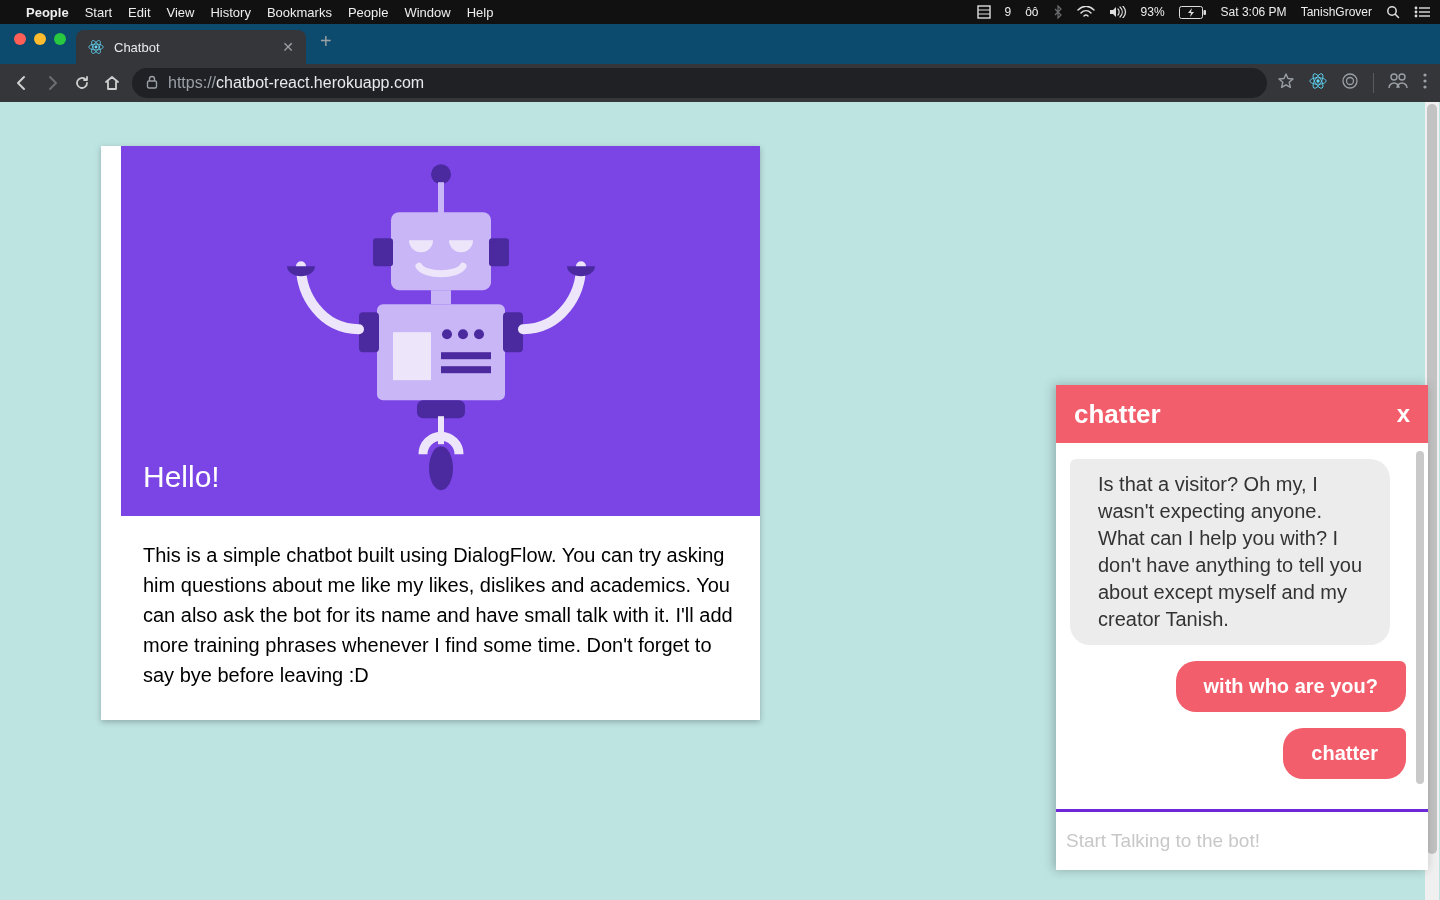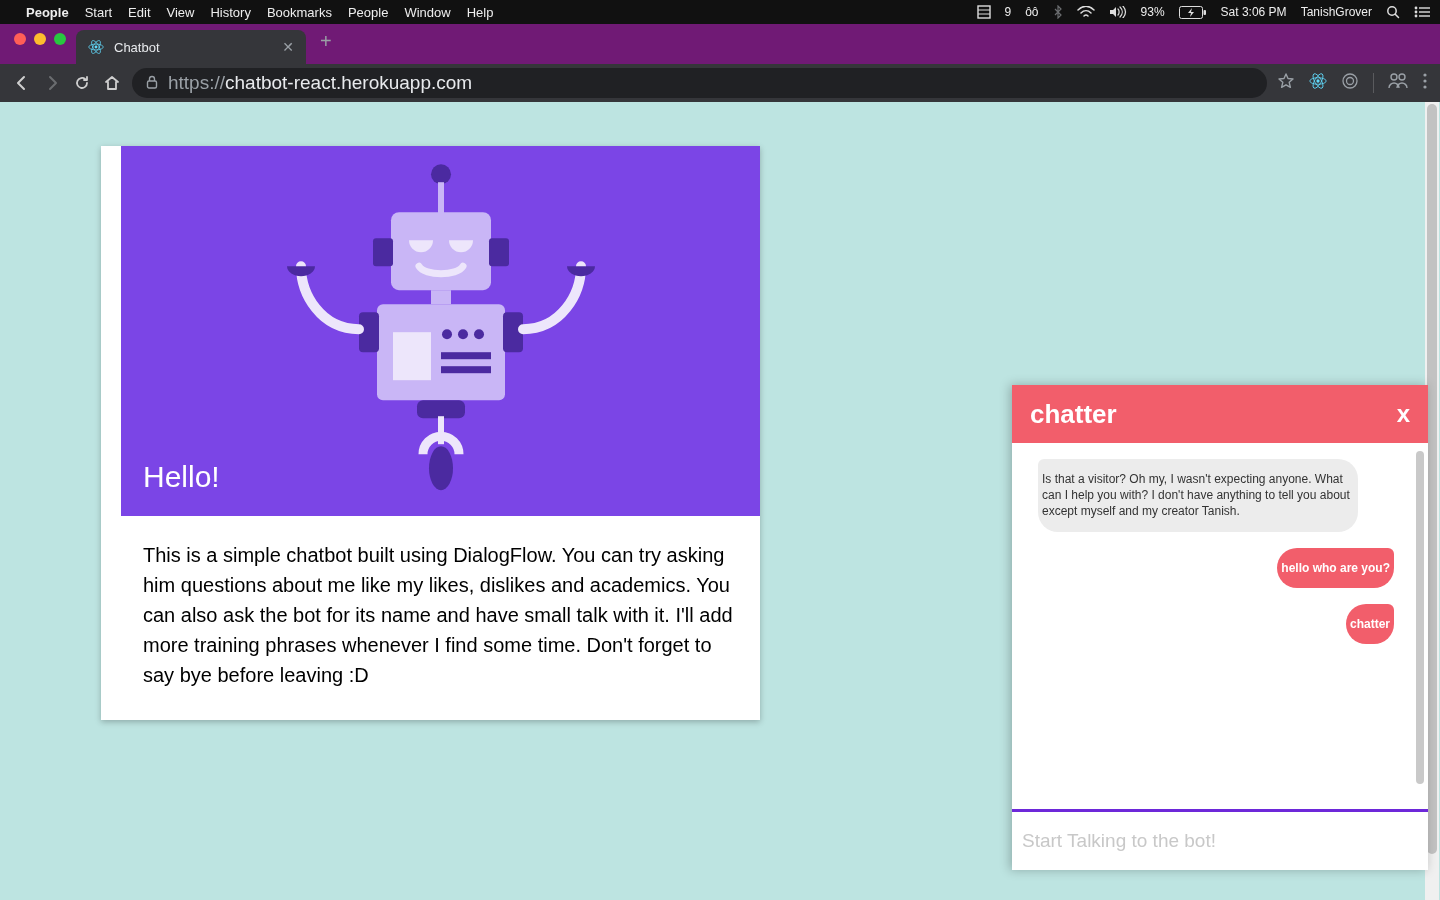--- a/index.html
+++ b/index.html
@@ -10,54 +10,54 @@
   .menubar { position: absolute; top:0; left:0; right:0; height:24px; background:#111; color:#eee; display:flex; align-items:center; font-size:13px; padding:0 10px; justify-content:space-between; }
   .menubar .left, .menubar .right { display:flex; align-items:center; gap:16px; }
   .menubar .left .apple { font-size:15px; }
   .menubar .left .appname { font-weight:700; }
   .menubar .right { gap:14px; font-size:12px; }
   .menubar .item { white-space:nowrap; }
   .menubar svg { display:block; }
 
   
   .chrome { position:absolute; top:24px; left:0; right:0; }
-  .tabstrip { height:40px; background:#701a75; display:flex; align-items:flex-end; padding-left:8px; }
+  .tabstrip { height:40px; background:#0c4a6e; display:flex; align-items:flex-end; padding-left:8px; }
   .traffic { display:flex; gap:8px; align-items:center; padding:0 10px 10px 6px; align-self:center; }
   .dot { width:12px; height:12px; border-radius:50%; }
   .dot.red{background:#ff5f57;} .dot.yellow{background:#febc2e;} .dot.green{background:#28c840;}
   .tab { background:#35363a; color:#e8eaed; height:34px; border-radius:8px 8px 0 0; display:flex; align-items:center; gap:10px; padding:0 12px; min-width:230px; font-size:13px; }
   .tab .favicon { width:16px; height:16px; color:#61dafb; display:flex; align-items:center; justify-content:center; }
   .tab .tabtitle { flex:1; }
   .tab .tabclose { color:#9aa0a6; font-size:14px; }
   .newtab { color:#9aa0a6; font-size:20px; padding:0 14px 6px; align-self:center; }
 
   .toolbar { height:38px; background:#35363a; display:flex; align-items:center; gap:10px; padding:0 12px; color:#cfcfcf; }
   .navbtn { width:20px; height:20px; display:flex; align-items:center; justify-content:center; color:#cfcfcf; }
   .navbtn.disabled{ color:#6b6d70; }
-  .omnibox { flex:1; height:30px; background:#202124; border-radius:16px; display:flex; align-items:center; gap:10px; padding:0 14px; color:#e8eaed; font-size:19px; }
+  .omnibox { flex:1; height:30px; background:#202124; border-radius:16px; display:flex; align-items:center; gap:10px; padding:0 14px; color:#e8eaed; font-size:16px; }
   .omnibox .lock { color:#9aa0a6; font-size:13px; }
   .omnibox .proto { color:#9aa0a6; }
   .tool-right { display:flex; align-items:center; gap:14px; color:#9aa0a6; }
   .tool-right .sep { width:1px; height:20px; background:#5a5b5e; }
 
   
   .viewport { position:absolute; top:102px; left:0; right:0; bottom:0; background:#bde4e1; }
 
   .card { position:absolute; left:101px; top:44px; width:659px; background:#fff; box-shadow:0 2px 6px rgba(0,0,0,.25);padding-left:20px; }
   .hero { height:370px; background:#7b45e6; position:relative; overflow:hidden; }
   .hero .title { position:absolute; left:22px; bottom:22px; color:#fff; font-size:30px; font-weight:400; }
   .robot { position:absolute; left:50%; top:50%; transform:translate(-50%,-52%); }
   .card .body { padding:24px 22px 30px; color:#000000; font-size:20px; line-height:1.5; }
 
   
-  .chat { position:absolute; right:12px; top:283px; width:416px; background:#fff; box-shadow:-2px 0 10px rgba(0,0,0,.25); display:flex; flex-direction:column; height:485px;}
+  .chat { position:absolute; right:12px; top:283px; width:372px; background:#fff; box-shadow:-2px 0 10px rgba(0,0,0,.25); display:flex; flex-direction:column; height:485px;}
   .chat-header{ background:#f25e6b; color:#fff; height:58px; display:flex; align-items:center; justify-content:space-between; padding:0 18px; font-size:26px; font-weight:700; }
   .chat-header .close{ font-size:24px; font-weight:700; }
   .chat-body { flex:1; overflow:hidden; position:relative; padding:8px 22px 6px 14px; }
-  .msg { max-width:320px; padding:12px 4px; border-radius:20px; font-size:12px; line-height:1.35; margin:8px 12px; color:#333; }
+  .msg { max-width:320px; padding:12px 28px; border-radius:20px; font-size:20px; line-height:1.35; margin:8px 0; color:#333; }
   .msg.bot { background:#ececec; border-top-left-radius:6px; }
   .msg.user { background:#f25e6b; color:#fff; margin-left:auto; border-top-right-radius:6px; font-weight:600;}
   .msg-row { display:flex; }
   .msg-row.user { justify-content:flex-end; }
   .chat-input { border-top:3px solid #6d28d9; }
   .chat-input input { width:100%; border:none; outline:none; padding:18px 14px 18px 10px; font-size:19px; color:#333; }
   .chat-input input::placeholder{ color:#c8c8c8; }
   .chat .scrollbar { position:absolute; right:4px; top:8px; bottom:8px; width:8px; background:transparent; }
   .chat .thumb { position:absolute; right:0; top:0; width:8px; height:95%; background:#c9c9c9; border-radius:4px; }
 
@@ -284,21 +284,21 @@
       <span class="close">x</span>
     </div>
     <div class="chat-body">
       <div class="scrollbar">
           <div class="thumb"></div>
         </div>
       <div class="msg-row">
           <div class="msg bot">Is that a visitor? Oh my, I wasn't expecting anyone. What can I help you with? I don't have anything to tell you about except myself and my creator Tanish.</div>
         </div>
       <div class="msg-row user">
-          <div class="msg user">hello who are you?</div>
+          <div class="msg user">with who are you?</div>
         </div>
       <div class="msg-row user">
           <div class="msg user">chatter</div>
         </div>
       <div class="msg-row"></div>
     </div>
     <div class="chat-input">
       <input type="text" placeholder="Start Talking to the bot!" style="">
     </div>
   </div>

